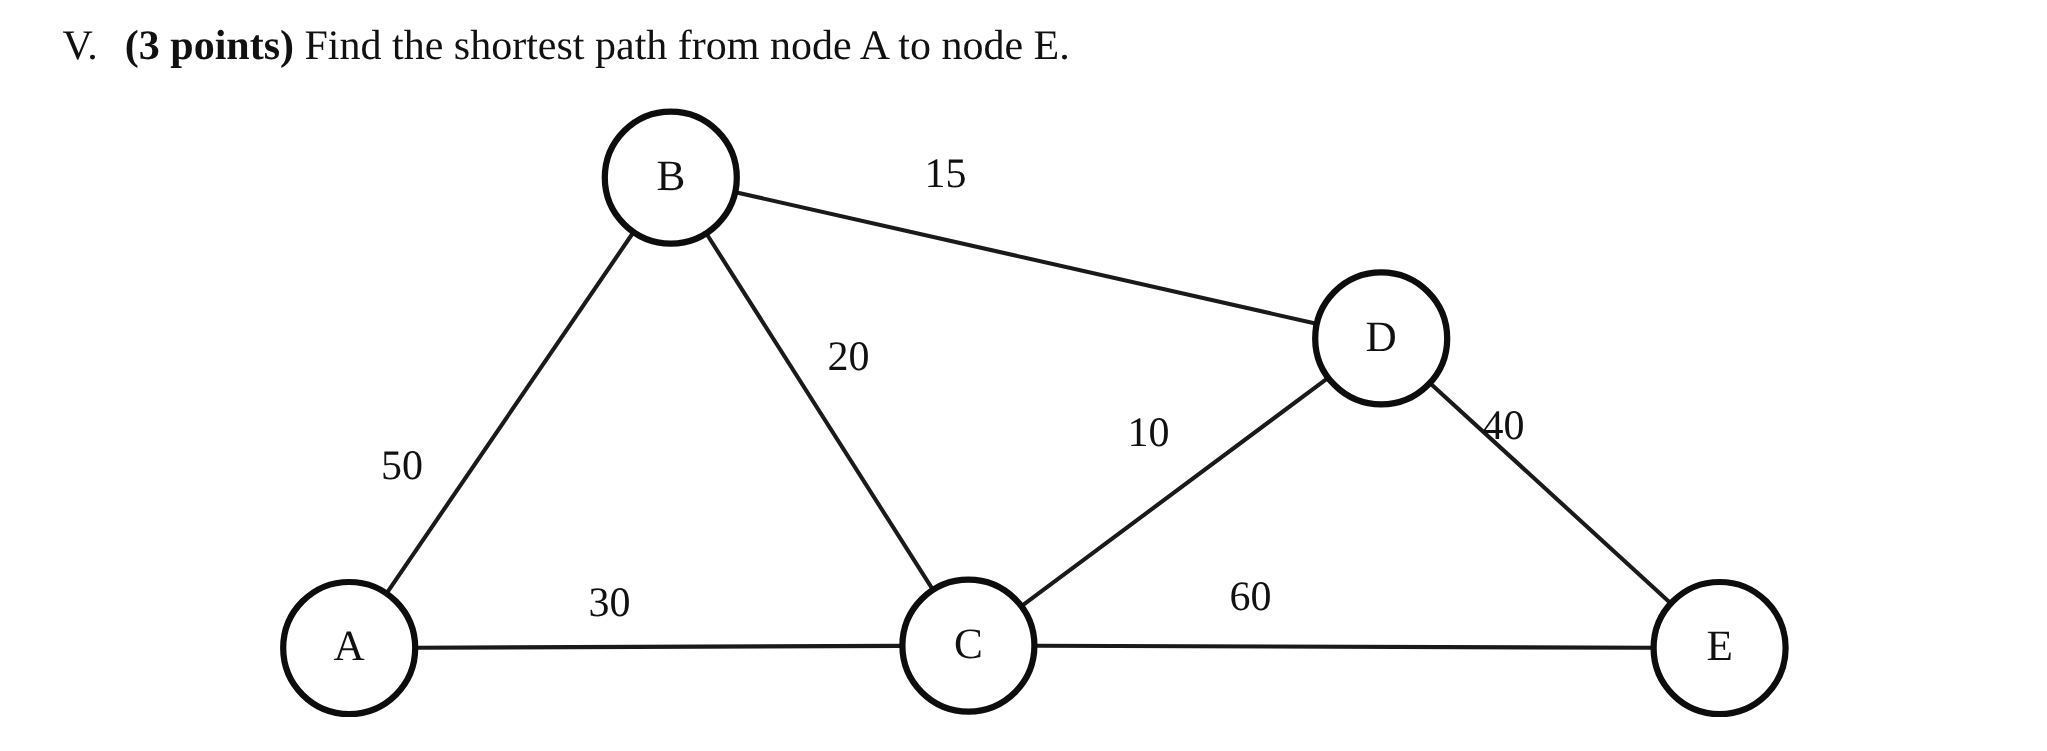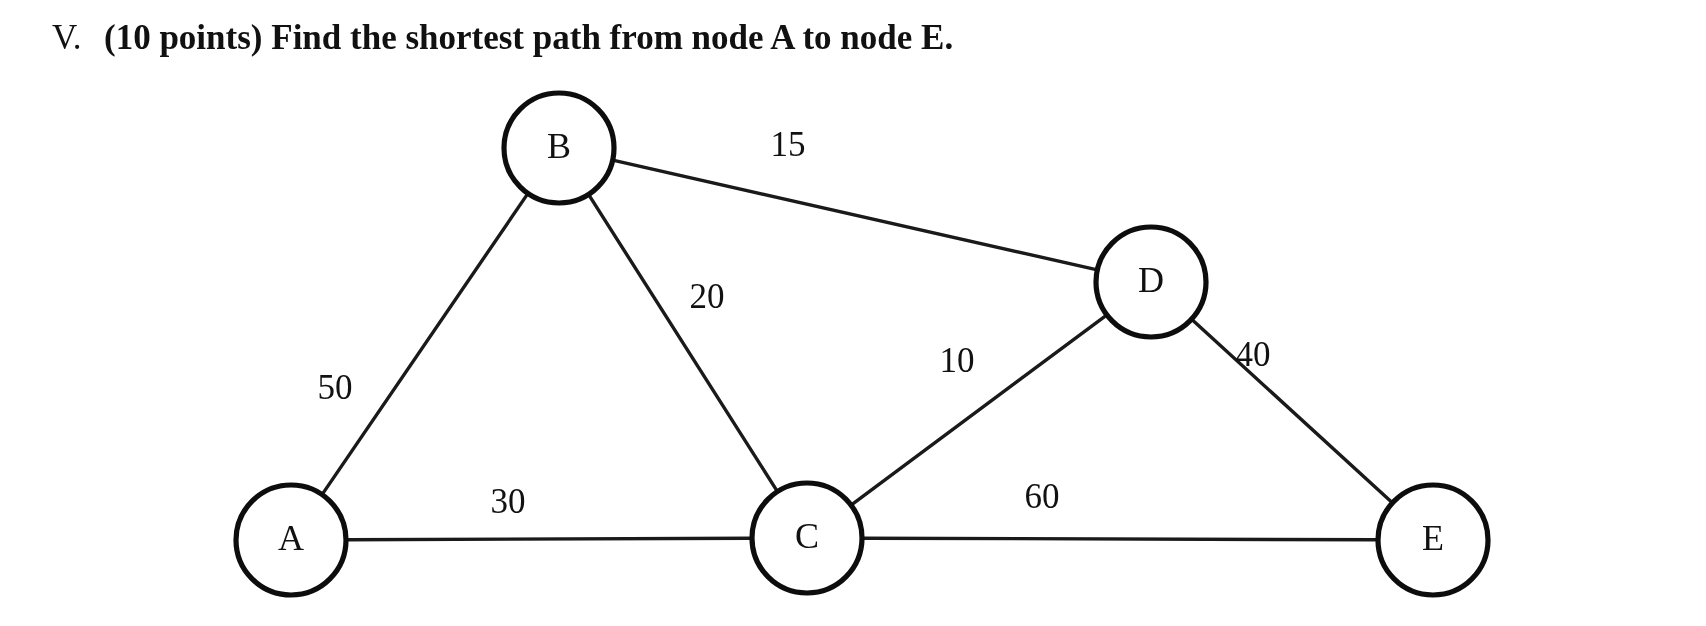--- a/index.html
+++ b/index.html
@@ -32,21 +32,21 @@
     color: #111111;
   }
   .q-num {
     display: inline-block;
     min-width: 52px;
   }
   .q-points {
     font-weight: bold;
   }
   .q-text {
-    font-weight: bold;
+    font-weight: normal;
   }
   
   #graph-svg {
     position: absolute;
     left: 0;
     top: 0;
     width: 1706px;
     height: 626px;
     display: block;
   }
@@ -75,21 +75,21 @@
     text-anchor: middle;
     dominant-baseline: middle;
   }
 </style>
 </head>
 <body>
 
 <div id="page">
 
   <div class="question-line">
-    <span class="q-num">V.</span><span class="q-points">(10 points)</span><span class="q-text">&nbsp;</span><span class="q-text">Find the shortest path from node A to node E.</span>
+    <span class="q-num">V.</span><span class="q-points">(3 points)</span><span class="q-text">&nbsp;</span><span class="q-text">Find the shortest path from node A to node E.</span>
   </div>
 
   <svg id="graph-svg" viewBox="0 0 1706 626">
     <g id="edges-layer">
         <line class="graph-edge" x1="322.7182627408981" y1="493.6061231551042" x2="527.2817372591019" y2="194.39387684489577"></line>
         <line class="graph-edge" x1="613.8133598119607" y1="160.40707806554516" x2="1096.1866401880393" y2="269.59292193445486"></line>
         <line class="graph-edge" x1="589.1566645995114" y1="195.42378707181217" x2="776.8433354004886" y2="490.57621292818783"></line>
         <line class="graph-edge" x1="852.0855070356001" y1="504.4479947642045" x2="1105.9144929643999" y2="315.5520052357955"></line>
         <line class="graph-edge" x1="1192.464664156159" y1="319.9357565684007" x2="1391.535335843841" y2="502.0642434315993"></line>
         <line class="graph-edge" x1="347.19957785464527" y1="539.782172178858" x2="750.8004221453547" y2="538.217827821142"></line>

